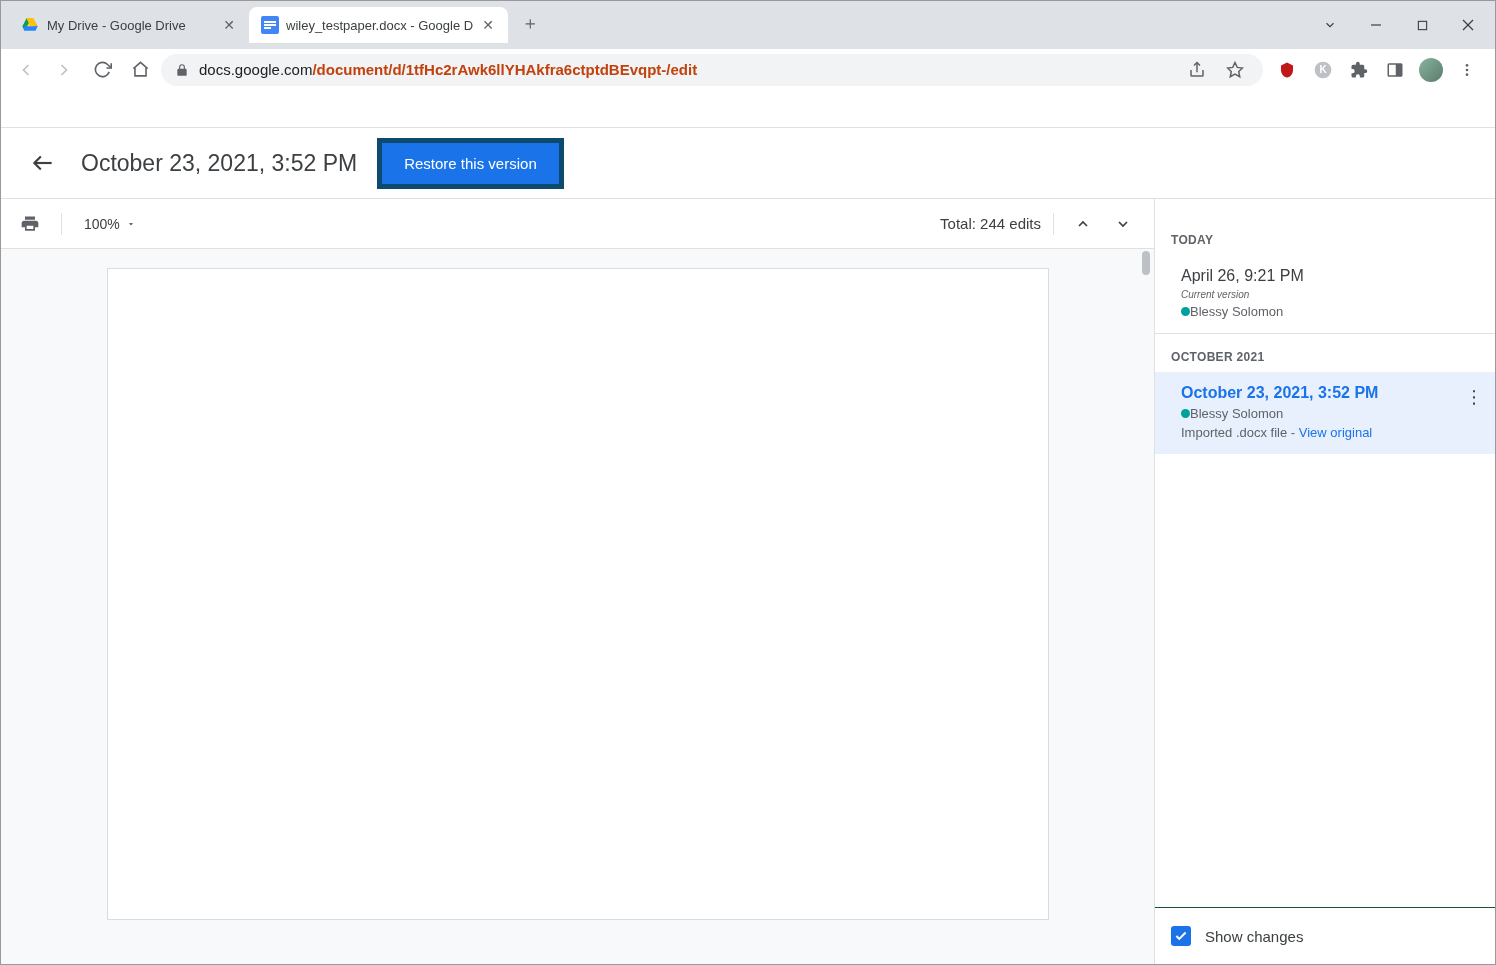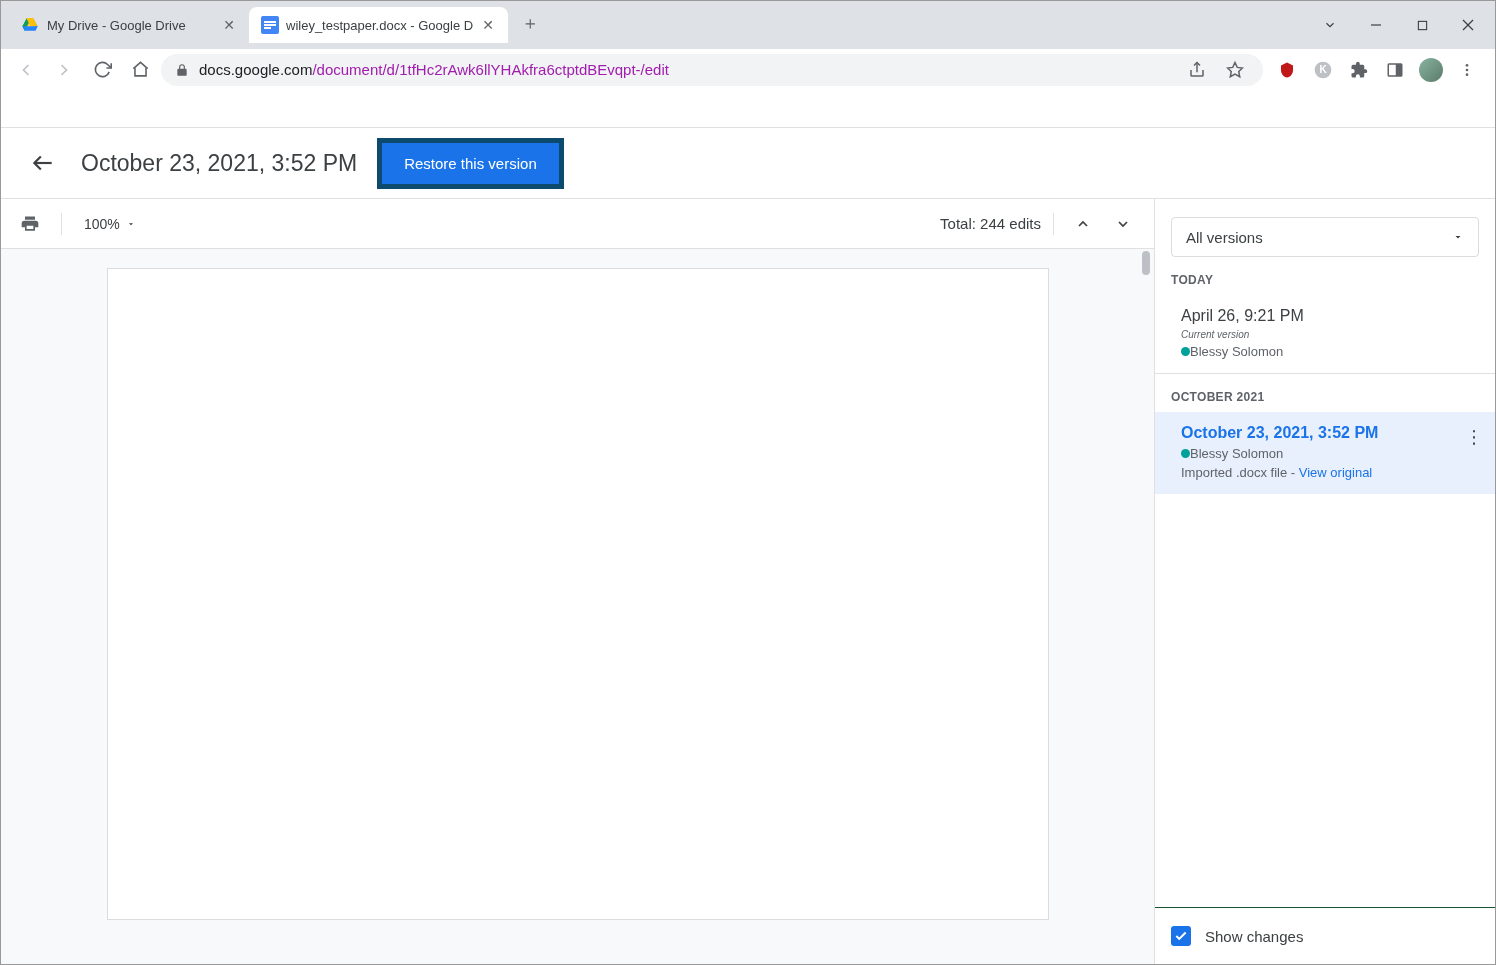--- a/index.html
+++ b/index.html
@@ -23,21 +23,21 @@
   .docs-icon span:last-child{ width:60%; }
 
   
   .addr-row { height: 42px; background: #fff; display: flex; align-items: center; padding: 0 8px; gap: 4px; border-bottom: 1px solid #fff; }
   .nav-btn { width: 34px; height: 34px; display:flex; align-items:center; justify-content:center; color:#5f6368; cursor:pointer; border-radius:50%; }
   .nav-btn.disabled { color: #bdc1c6; }
   .omnibox { flex:1; height: 32px; background:#f1f3f4; border-radius:16px; display:flex; align-items:center; padding:0 14px; gap:10px; color:#202124; font-size:15px; }
   .omnibox .lock { color:#5f6368; }
   .omnibox-text { flex:1; white-space:nowrap; overflow:hidden; }
   .url-host { color:#202124; }
-  .url-path { color:#a21caf; }
+  .url-path { color:#c2410c;font-weight:bold; }
   .ext-icons { display:flex; align-items:center; gap:8px; padding:0 6px; }
   .ext-ic { width:28px; height:28px; display:flex; align-items:center; justify-content:center; color:#5f6368; cursor:pointer; }
   .avatar { width:24px; height:24px; border-radius:50%; background: linear-gradient(135deg,#8ab4a0,#5a7a6a); }
 
   
   .top-spacer { height: 36px; background:#fff; }
 
   
   .version-header { height: 72px; border-top:1px solid #e0e0e0; border-bottom:1px solid #e0e0e0; display:flex; align-items:center; padding:0 24px; gap:20px; background:#fff; }
   .back-arrow { width:36px; height:36px; display:flex; align-items:center; justify-content:center; color:#3c4043; cursor:pointer; }
@@ -274,26 +274,20 @@
       </div>
     </div>
     <div class="doc-scroll">
       <div class="scroll-thumb"></div>
       <div class="page"></div>
     </div>
   </div>
 
   <div class="right-pane">
     <div class="right-header">
-      <div class="version-select">
-        <span>All versions</span>
-        <svg width="12" height="12" viewBox="0 0 24 24" fill="currentColor">
-            <polygon points="7 10 12 15 17 10"></polygon>
-          </svg>
-      </div>
     </div>
 
     <div class="section-label">TODAY</div>
     <div class="ver-item">
       <div class="ver-time">April 26, 9:21 PM</div>
       <div class="ver-sub">Current version</div>
       <div class="ver-user">
         <span class="user-dot"></span>
         <span>Blessy Solomon</span>
       </div>

